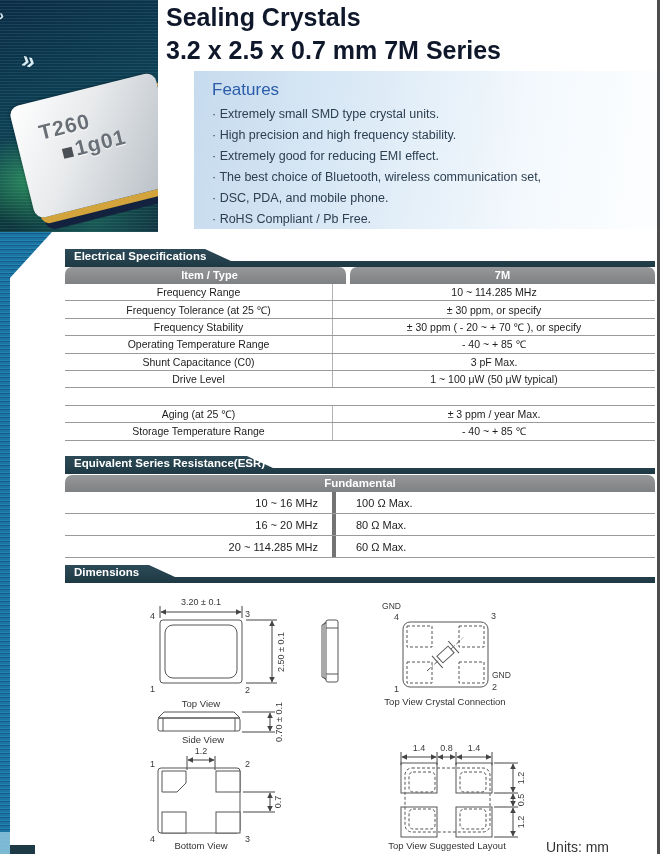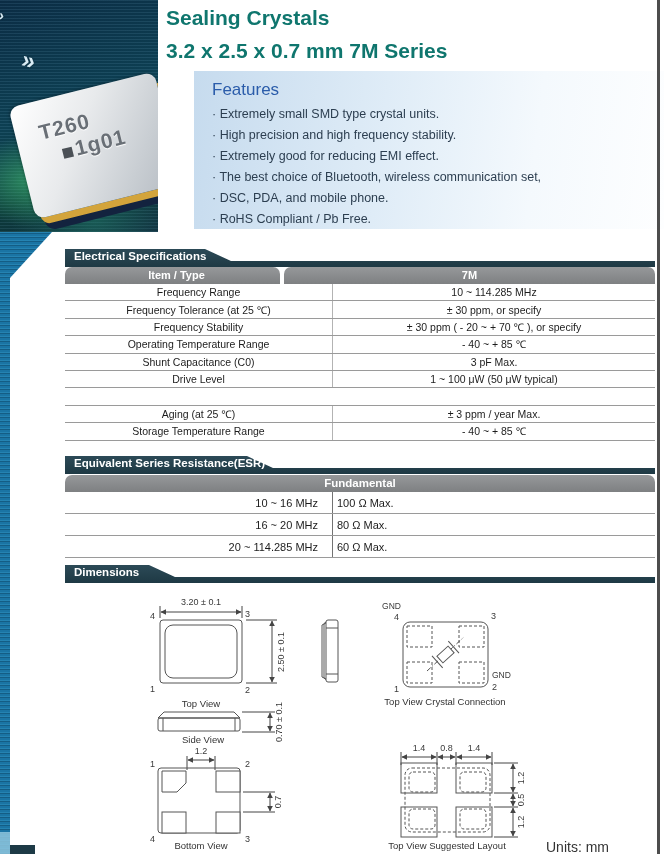--- a/index.html
+++ b/index.html
@@ -27,56 +27,56 @@
   .chip { position:absolute; left:20px; top:88px; width:150px; height:115px; transform:rotate(-14deg);
     background:linear-gradient(125deg,#ffffff 0%,#e8eaec 40%,#c9ced3 75%,#b4bac1 100%);
     border-radius:10px;
     box-shadow: 4px 8px 0 -1px #d3a43b, 8px 14px 0 0 #13233f, -1px -1px 3px rgba(0,0,0,.25); }
   .chip-label { padding:20px 0 0 24px; color:#696f76; font-weight:bold; font-size:21px; letter-spacing:1px;
     text-shadow:0 1px 1px #fff; }
   .chip-l2 { padding-left:18px; }
   .chip-square { display:inline-block; width:10px; height:10px; background:#4b5056; margin-right:3px; }
 
   
-  .title { position:absolute; left:166px; top:1px; color:#0f766e; font-size:21px; font-weight:bold; line-height:33px; }
+  .title { position:absolute; left:166px; top:1px; color:#0f172a; font-size:25px; font-weight:bold; line-height:33px; }
 
   
   .features { position:absolute; left:158px; top:71px; width:497px; height:158px;
     background:linear-gradient(97deg,#c6dbee 0%,#dfecf7 38%,#f4f9fd 68%,#ffffff 100%);margin-left:36px; }
   .f-head { padding:9px 0 4px 18px; color:#2a5caa; font-size:17px; }
   .f-item { padding-left:18px; color:#2c3e50; font-size:12.5px; line-height:21px; }
 
   
   .banner { position:absolute; left:65px; width:590px; height:18px;padding-left:40px; }
   .banner-bg { position:absolute; inset:0; background:linear-gradient(180deg,#2c4a57,#1e3944); }
   .banner-electrical .banner-bg { clip-path:polygon(0 0,140px 0,166px 12px,590px 12px,590px 18px,0 18px); }
   .banner-esr .banner-bg { clip-path:polygon(0 0,182px 0,208px 12px,590px 12px,590px 18px,0 18px); }
   .banner-dimensions .banner-bg { clip-path:polygon(0 0,84px 0,110px 12px,590px 12px,590px 18px,0 18px); }
   .banner-label { position:absolute; left:9px; top:1px; color:#fff; font-size:11.5px; font-weight:bold; }
 
   
   .spec-table { position:absolute; left:65px; top:267px; width:590px; }
   .spec-head { display:flex; height:17px; }
   .hc { background:linear-gradient(180deg,#96989a,#7e8082); border-radius:7px 7px 0 0; color:#fff;
     font-size:11px; font-weight:bold; text-align:center; line-height:17px; }
-  .hc1 { width:215px;padding-left:8px; }
+  .hc1 { width:281px;padding-left:8px; }
   .hgap { width:4px; }
   .hc2 { flex:1; }
   .spec-row { display:flex; height:17.4px; border-bottom:1px solid #9a9a9a; font-size:10.5px; color:#1c1c1c; }
   .sc1 { width:267px; display:flex; align-items:center; justify-content:center; }
   .sc2 { flex:1; display:flex; align-items:center; justify-content:center; border-left:1px solid #b3b3b3; }
 
   
   .esr-head { position:absolute; left:65px; top:475px; width:590px; height:17px;
     background:linear-gradient(180deg,#96989a,#7e8082); border-radius:7px 7px 0 0; color:#fff;
     font-size:11.5px; font-weight:bold; text-align:center; line-height:17px; }
   .esr-rows { position:absolute; left:65px; top:492px; width:590px; }
   .esr-row { display:flex; height:22px; border-bottom:1px solid #9a9a9a; font-size:11px; color:#1c1c1c; }
   .ec1 { width:267px; display:flex; align-items:center; justify-content:flex-end; padding-right:14px; }
-  .ec2 { flex:1; display:flex; align-items:center; padding-left:4px; border-left:1px solid #737373; }
+  .ec2 { flex:1; display:flex; align-items:center; padding-left:20px; border-left:4px solid #737373; }
 
   
   .dims-svg { position:absolute; left:65px; top:595px; }
   svg text { font-family:"Liberation Sans", sans-serif; font-size:9px; fill:#3a3a3a; }
   svg text.cap { font-size:9.5px; fill:#333; }
   svg text.sm { font-size:8.5px; }
   .ln { stroke:#555; fill:none; stroke-width:1; }
   .lnf { stroke:#555; fill:#fff; stroke-width:1; }
   .dash { stroke-dasharray:3,2; }
   .dim { stroke:#444; fill:none; stroke-width:1; }

